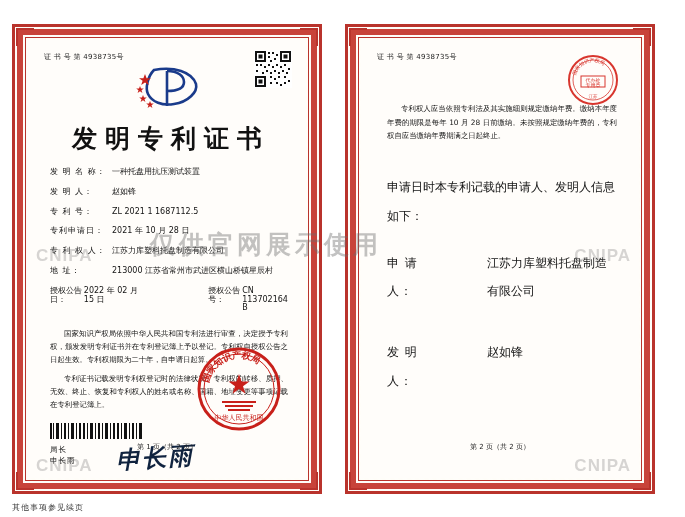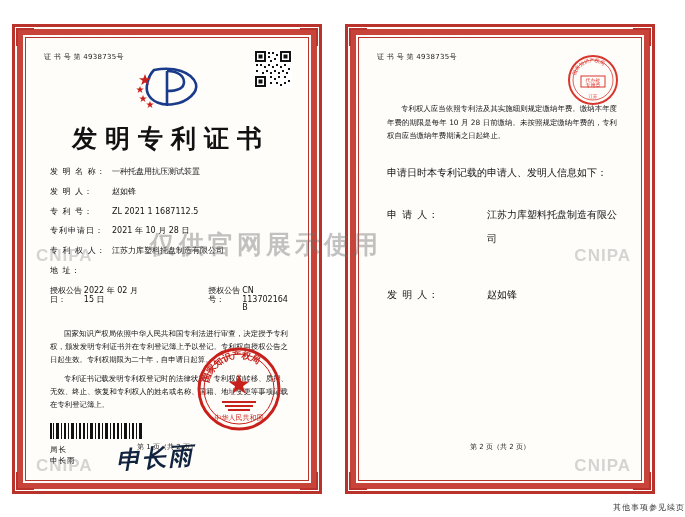--- a/index.html
+++ b/index.html
@@ -151,22 +151,22 @@
     position:absolute;right:20px;top:14px;
     width:52px;height:52px;
   }
   .r-para{
     position:absolute;left:26px;right:22px;top:62px;
     font-size:7.4px;line-height:1.85;color:#141414;
     text-align:justify;
   }
   .r-para p{margin:0;text-indent:14px;}
   .r-sub{
-    position:absolute;left:26px;right:22px;top:121px;
-    font-size:10px;line-height:2.4;color:#141414;
+    position:absolute;left:26px;right:22px;top:133px;
+    font-size:12px;line-height:2.4;color:#141414;
   }
   .r-kv{display:flex;margin-bottom:14px;}
   .r-k{width:58px;flex:0 0 58px;letter-spacing:1px;}
   .r-v{flex:1;padding-left:42px;}
   .r-gap{height:18px;}
 
   
   .wm-cnipa{
     position:absolute;
     font-family:"Liberation Sans",sans-serif;
@@ -182,24 +182,25 @@
     font-size:25px;
     font-weight:bold;
     color:rgba(110,110,110,.42);
     letter-spacing:4px;
     white-space:nowrap;
     z-index:60;
     pointer-events:none;
   }
   .bottom-note{
     position:absolute;left:0;right:0;bottom:4px;
-    text-align:right;
+    text-align:left;
     font-size:8px;
     color:#3a3a3a;
     letter-spacing:1px;
+    padding-left:12px;
   }
 </style>
 </head>
 <body>
 
 <div class="page" id="page-left">
   <div class="border-outer"></div>
   <div class="border-mid"></div>
   <div class="border-inner"></div>
   <div class="corner tl"></div>
@@ -292,20 +293,21 @@
       <div class="frow">
         <div class="flabel">专利申请日：</div>
         <div class="fvalue">2021 年 10 月 28 日</div>
       </div>
       <div class="frow">
         <div class="flabel">专 利 权 人：</div>
         <div class="fvalue">江苏力库塑料托盘制造有限公司</div>
       </div>
       <div class="frow">
         <div class="flabel">地        址：</div>
+        <div class="fvalue">213000 江苏省常州市武进区横山桥镇星辰村</div>
       </div>
       <div class="fline">
         <div class="seg">
           <span>授权公告日：</span>
           <span>2022 年 02 月 15 日</span>
         </div>
         <div class="seg seg2">
           <span>授权公告号：</span>
           <span>CN 113702164 B</span>
         </div>

